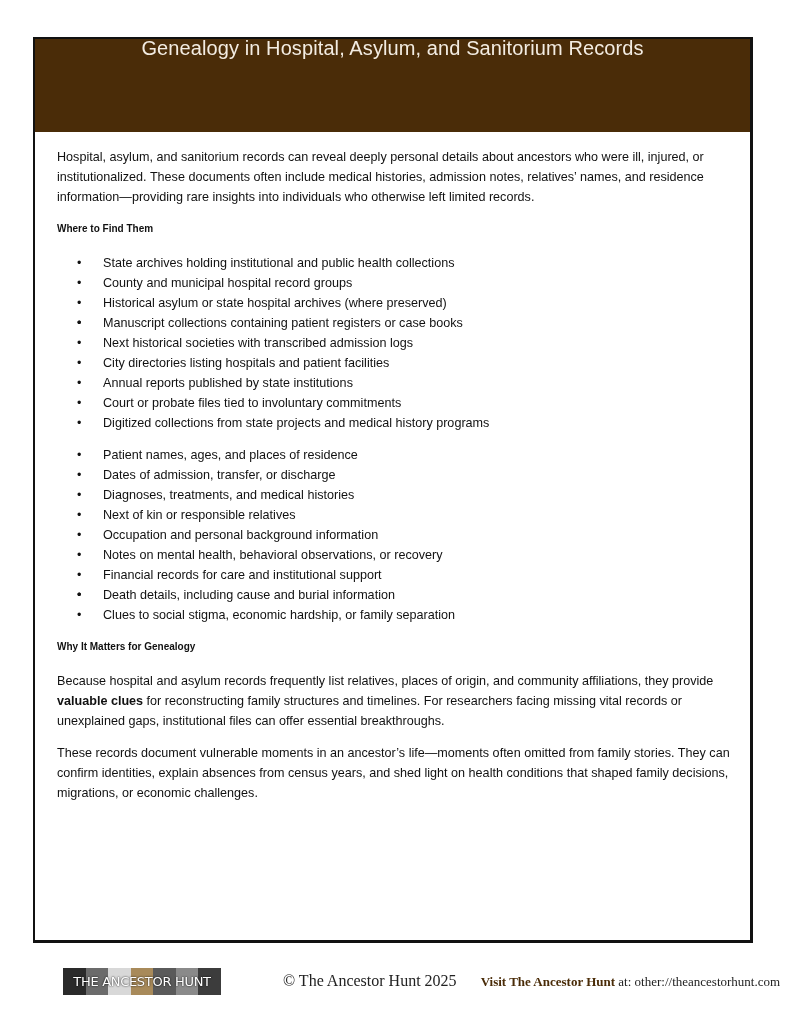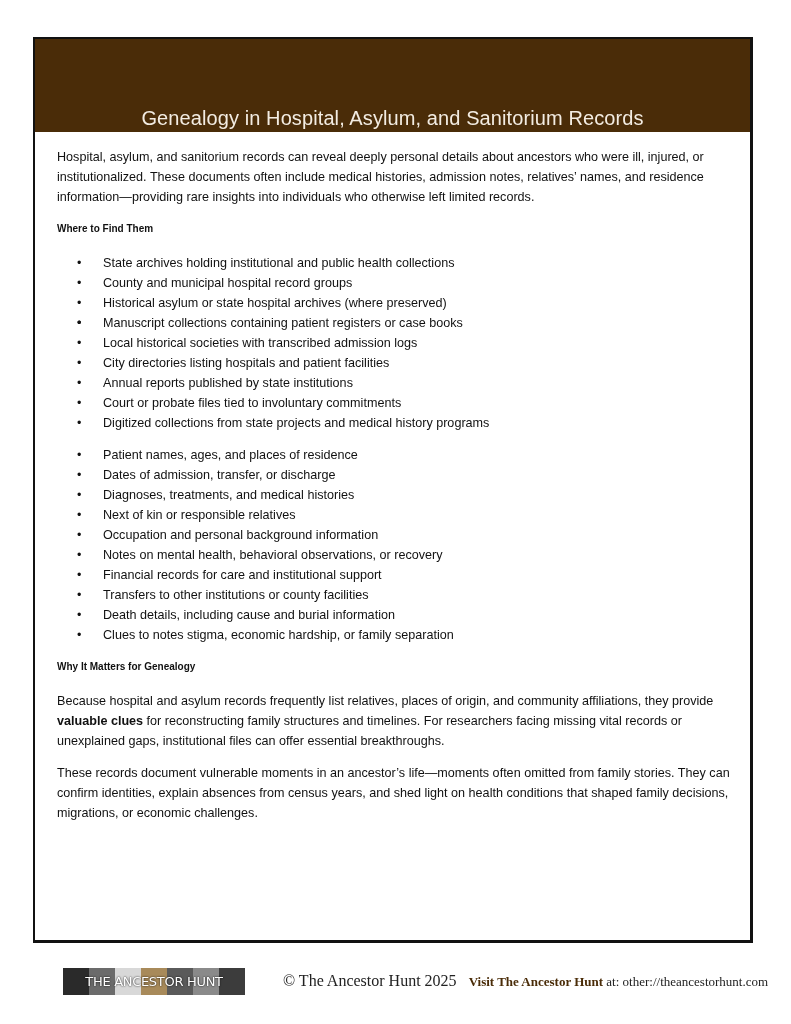--- a/index.html
+++ b/index.html
@@ -1,70 +1,70 @@
 <!DOCTYPE html>
 <html><head>
 <meta charset="utf-8">
 <style>
   html, body { margin: 0; padding: 0; background: #ffffff; }
   body { width: 791px; height: 1024px; position: relative; overflow: hidden; font-family: "Liberation Sans", "DejaVu Sans", sans-serif; color: #111; }
   .frame { position: absolute; left: 33px; top: 37px; width: 720px; height: 906px; border: 2px solid #111; border-right-width: 3px; border-bottom-width: 3px; box-sizing: border-box; background: #fff; }
-  .header-band { position: absolute; left: 0; top: 0; right: 0; height: 93px; background: #4a2c08; display: flex; align-items: flex-end; justify-content: center; }
+  .header-band { position: absolute; left: 0; top: 0; right: 0; height: 93px; background: #4a2c08; display: flex; align-items: flex-start; justify-content: center; }
   .header-band h1 { margin: 0; font-weight: normal; font-size: 20px; color: #f3ece2; letter-spacing: 0.1px; position: relative; top: -2px; }
   .content { position: absolute; left: 22px; top: 108px; right: 20px; font-size: 12.6px; line-height: 20px; }
   .content p { margin: 0 0 12px 0; }
   .content h2 { font-size: 10px; font-weight: bold; margin: 0 0 14px 0; line-height: 20px; }
   ul.bullets { list-style: none; margin: 0 0 12px 0; padding: 0; }
   ul.bullets li { position: relative; padding-left: 46px; line-height: 20px; }
   ul.bullets li .dot { position: absolute; left: 20px; top: 0; }
   .footer { position: absolute; left: 0; right: 0; top: 966px; height: 34px; }
-  .logo { position: absolute; left: 63px; top: 2px; width: 182px; height: 27px; display: flex; overflow: hidden; background: #333; }
+  .logo { position: absolute; left: 63px; top: 2px; width: 158px; height: 27px; display: flex; overflow: hidden; background: #333; }
   .logo .seg { flex: 1; height: 100%; }
   .logo .logo-text { position: absolute; left: 0; right: 0; top: 0; bottom: 0; display: flex; align-items: center; justify-content: center; color: #fff; font-family: "DejaVu Sans", sans-serif; font-size: 13px; font-weight: normal; letter-spacing: -0.3px; text-shadow: 0 0 2px #000; }
   .footer-text { position: absolute; left: 283px; top: 6px; white-space: nowrap; font-family: "Liberation Serif", serif; }
   .footer-text .copy { font-size: 16px; color: #222; }
-  .footer-text .visit { font-size: 13px; color: #4a2c08; font-weight: bold; margin-left: 8px; }
+  .footer-text .visit { font-size: 13px; color: #4a2c08; font-weight: bold; margin-left: 20px; }
   .footer-text .url { font-size: 13px; color: #222; }
 </style>
 </head>
 <body>
 
 <div class="frame">
   <div class="header-band">
     <h1>Genealogy in Hospital, Asylum, and Sanitorium Records</h1>
   </div>
 
   <div class="content">
     <p>Hospital, asylum, and sanitorium records can reveal deeply personal details about ancestors who were ill, injured, or institutionalized. These documents often include medical histories, admission notes, relatives’ names, and residence information—providing rare insights into individuals who otherwise left limited records.</p>
 
     <h2>Where to Find Them</h2>
     <ul class="bullets">
       <li><span class="dot">•</span><span>State archives holding institutional and public health collections</span></li>
       <li><span class="dot">•</span><span>County and municipal hospital record groups</span></li>
       <li><span class="dot">•</span><span>Historical asylum or state hospital archives (where preserved)</span></li>
       <li><span class="dot">•</span></li>
       <li><span class="dot">•</span><span>Manuscript collections containing patient registers or case books</span></li>
-      <li><span class="dot">•</span><span>Local historical societies with transcribed admission logs</span></li>
+      <li><span class="dot">•</span><span>Next historical societies with transcribed admission logs</span></li>
       <li><span class="dot">•</span><span>City directories listing hospitals and patient facilities</span></li>
       <li><span class="dot">•</span><span>Annual reports published by state institutions</span></li>
       <li><span class="dot">•</span><span>Court or probate files tied to involuntary commitments</span></li>
       <li><span class="dot">•</span><span>Digitized collections from state projects and medical history programs</span></li>
     </ul>
 
     <ul class="bullets">
       <li><span class="dot">•</span><span>Patient names, ages, and places of residence</span></li>
       <li><span class="dot">•</span><span>Dates of admission, transfer, or discharge</span></li>
       <li><span class="dot">•</span><span>Diagnoses, treatments, and medical histories</span></li>
       <li><span class="dot">•</span><span>Next of kin or responsible relatives</span></li>
       <li><span class="dot">•</span><span>Occupation and personal background information</span></li>
       <li><span class="dot">•</span><span>Notes on mental health, behavioral observations, or recovery</span></li>
       <li><span class="dot">•</span><span>Financial records for care and institutional support</span></li>
-      <li><span class="dot">•</span><span>Transfers to other institutions or county facilities</span></li>
+      <li><span class="dot">•</span></li>
       <li><span class="dot">•</span><span>Death details, including cause and burial information</span></li>
-      <li><span class="dot">•</span><span>Clues to notes stigma, economic hardship, or family separation</span></li>
+      <li><span class="dot">•</span><span>Clues to social stigma, economic hardship, or family separation</span></li>
     </ul>
 
     <h2>Why It Matters for Genealogy</h2>
     <p><span>Because hospital and asylum records frequently list relatives, places of origin, and community affiliations, they provide </span><strong>valuable clues</strong><span> for reconstructing family structures and timelines. For researchers facing missing vital records or unexplained gaps, institutional files can offer essential breakthroughs.</span></p>
     <p>These records document vulnerable moments in an ancestor’s life—moments often omitted from family stories. They can confirm identities, explain absences from census years, and shed light on health conditions that shaped family decisions, migrations, or economic challenges.</p>
   </div>
 </div>
 
 <div class="footer">
   <div class="logo">

